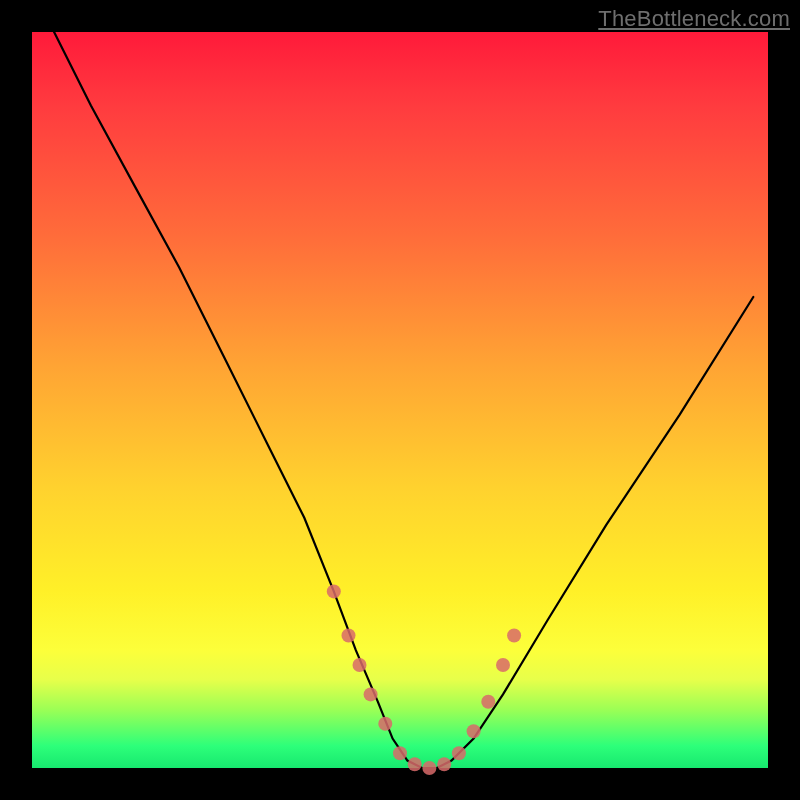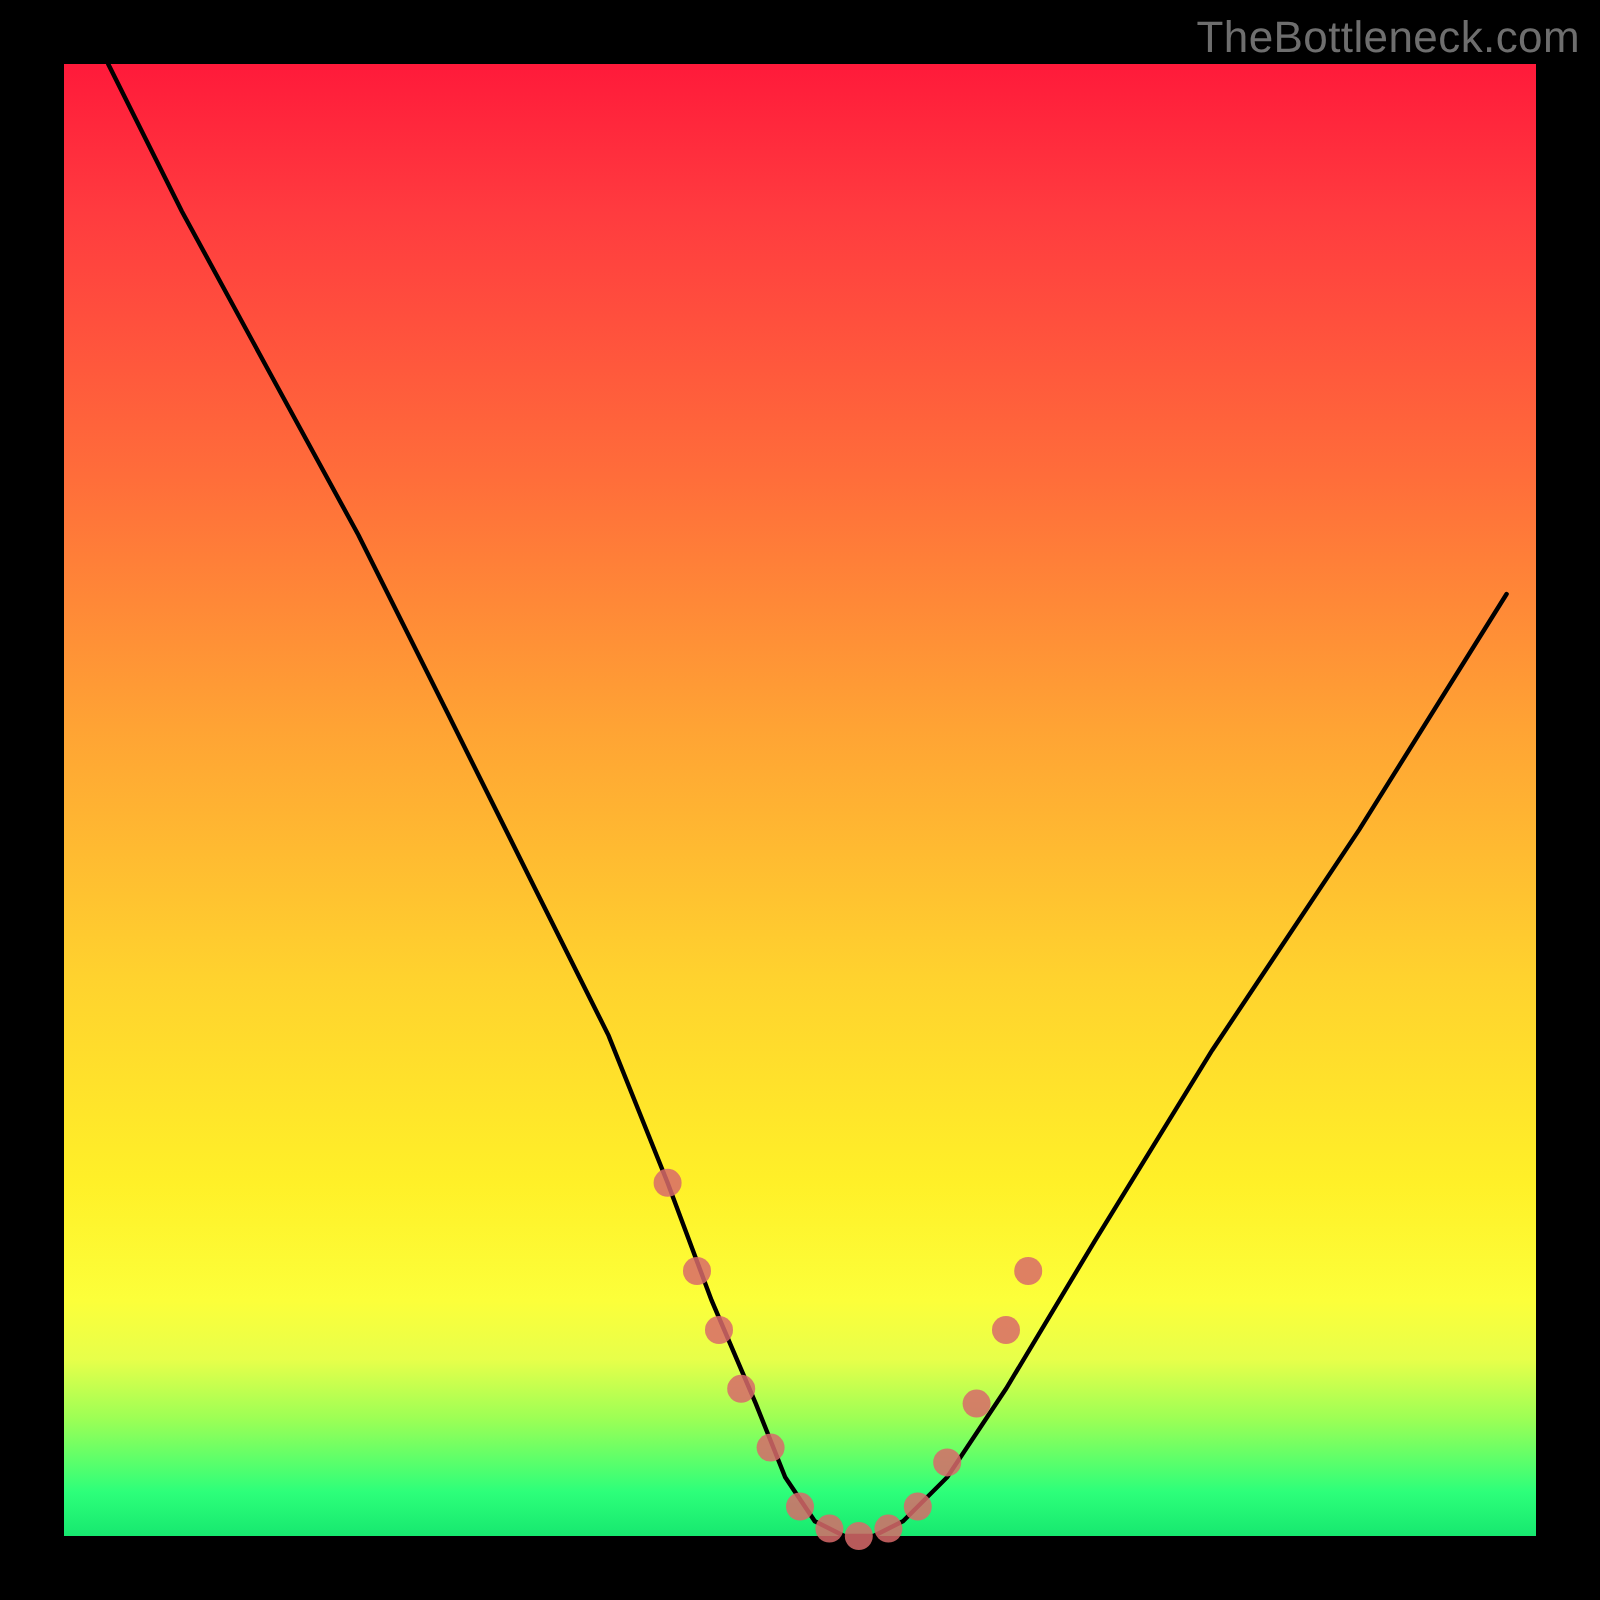--- a/index.html
+++ b/index.html
@@ -43,20 +43,21 @@
   }
   .watermark {
     position: absolute;
     top: 6px;
     right: 10px;
     color: #6e6e6e;
     font-size: 22px;
     letter-spacing: 0.2px;
     font-weight: 500;
     user-select: none;
+    text-decoration: underline;
   }
   svg.curve {
     position: absolute;
     left: 0;
     top: 0;
     width: 736px;
     height: 736px;
     overflow: visible;
   }
 </style>

